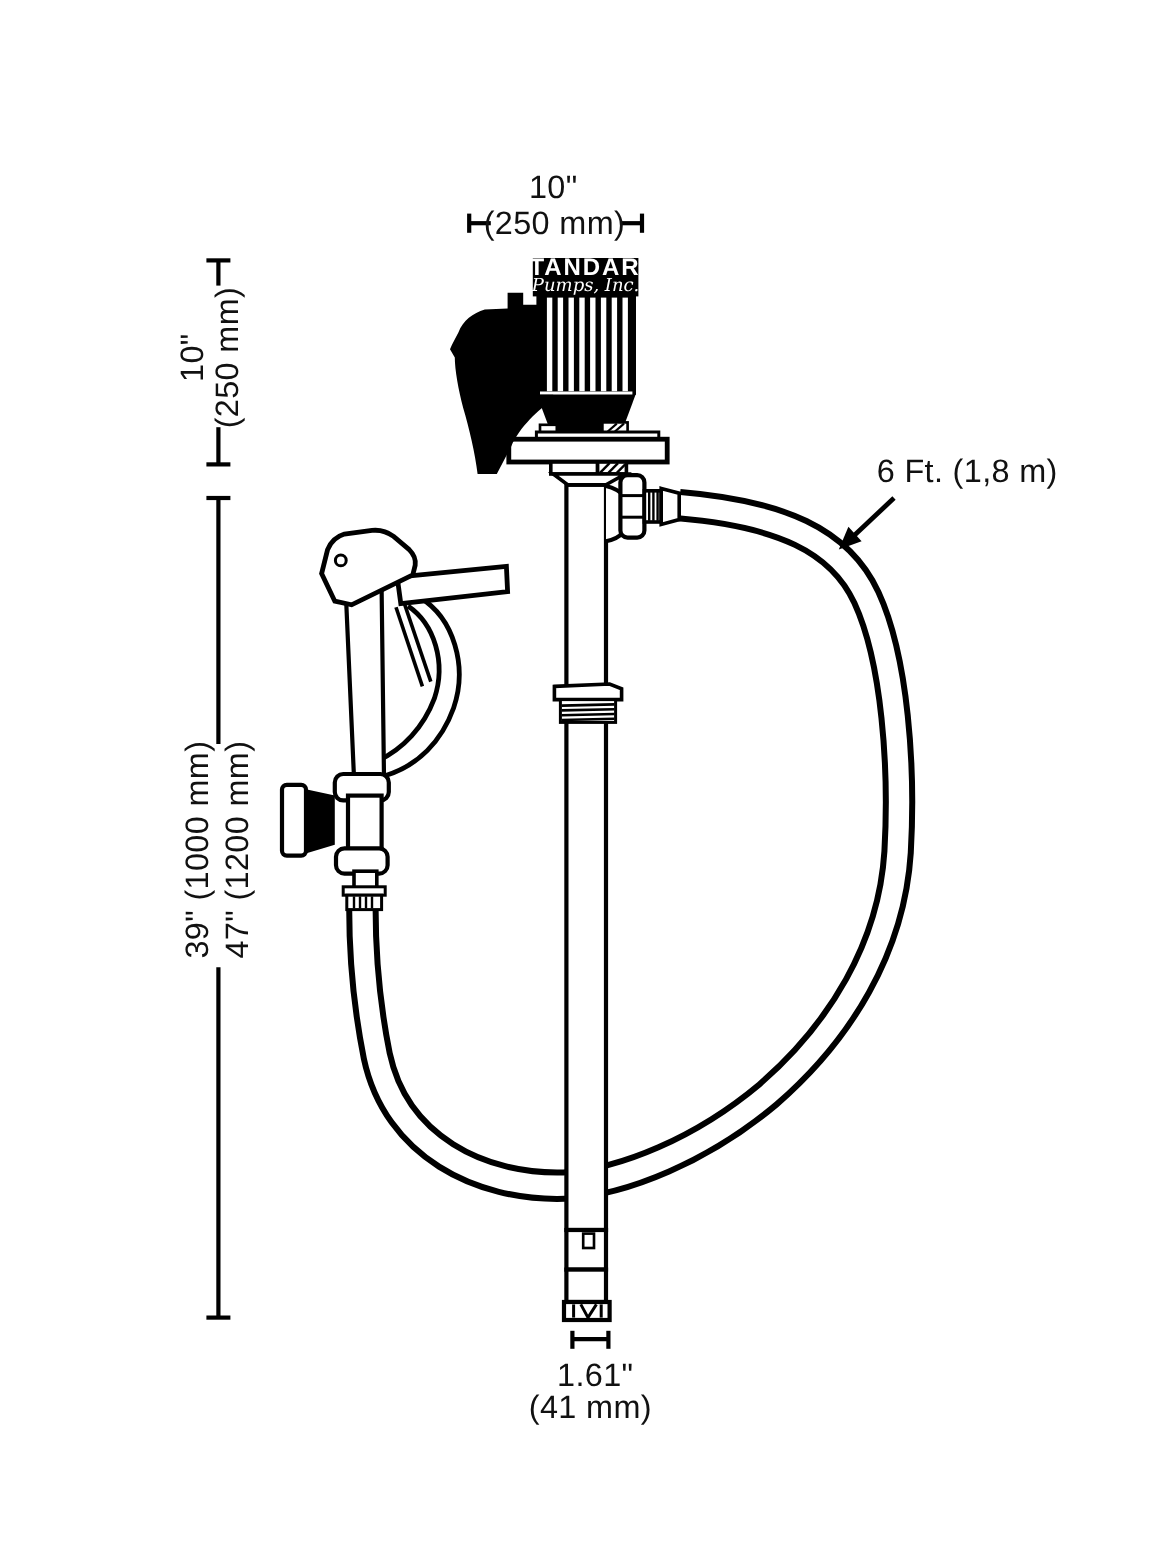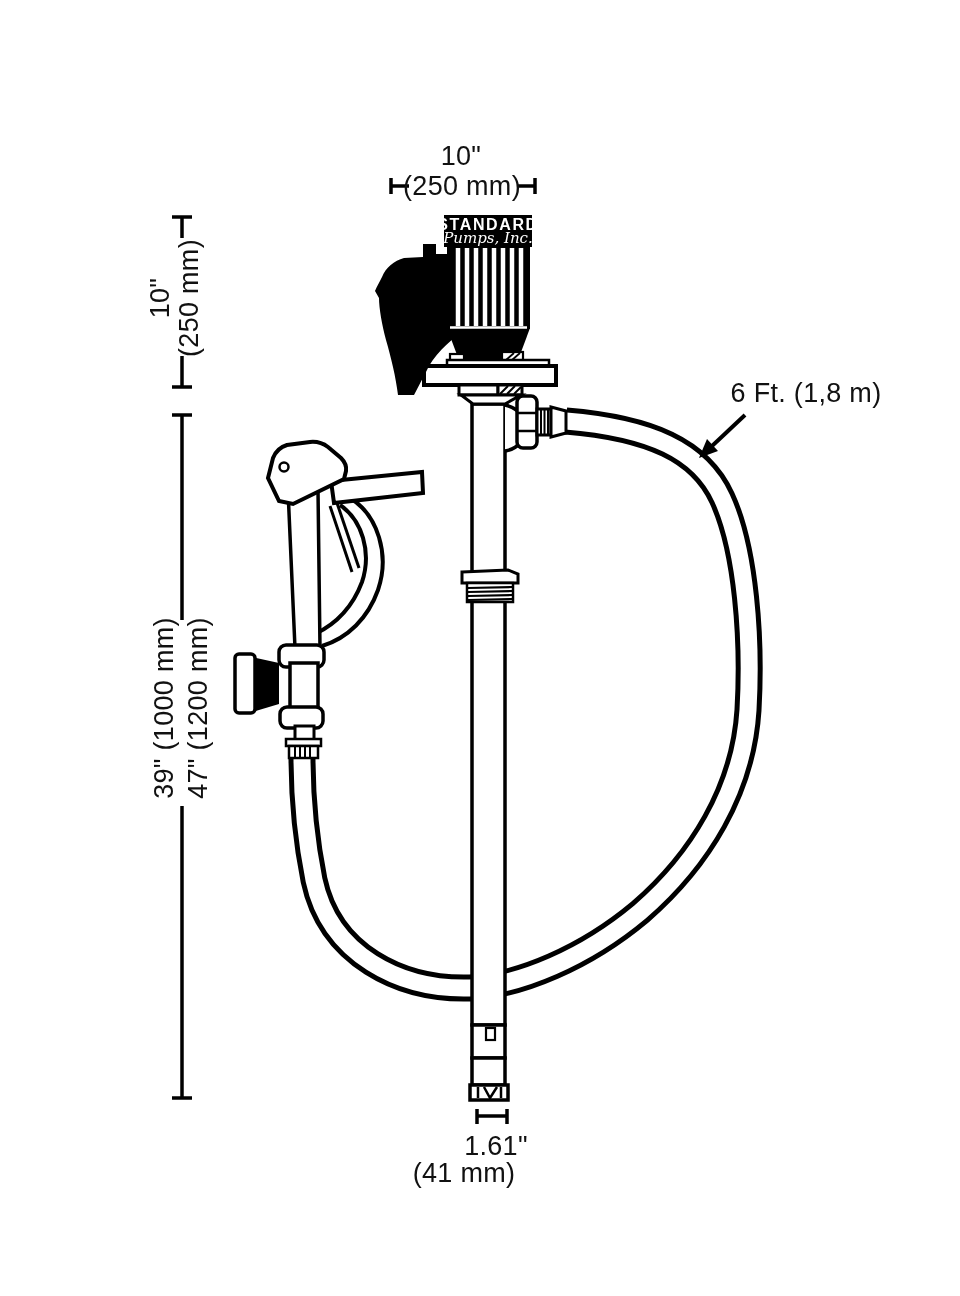--- a/index.html
+++ b/index.html
@@ -12,21 +12,21 @@
     position:absolute;transform:translate(-50%,-50%);
     font-size:27px;line-height:30px;white-space:nowrap;text-align:center;
     color:#111;letter-spacing:0.3px;
   }
   .lbl.rot{transform:translate(-50%,-50%) rotate(-90deg);}
   .lbl.rot .line{line-height:34px;}
   .lbl.small-rot .line{line-height:29px;}
   .brand{
     position:absolute;transform:translate(-50%,-50%);color:#fff;text-align:center;white-space:nowrap;
   }
-  .brand .b1{font-size:16px;font-weight:bold;letter-spacing:1.6px;line-height:15px;}
+  .brand .b1{font-size:20px;font-weight:bold;letter-spacing:1.6px;line-height:15px;}
   .brand .b2{font-size:15px;font-style:italic;font-family:"DejaVu Serif",serif;line-height:12px;}
 </style>
 </head>
 <body>
 
 <div id="canvas">
 
   <svg id="drawing" width="960" height="1296" viewBox="0 0 960 1296">
 
     <g>
@@ -190,20 +190,20 @@
   </div>
 
   <div class="lbl rot" style="left:181px;top:708px;">
     <div class="line">39" (1000 mm)</div>
     <div class="line">47" (1200 mm)</div>
   </div>
 
   <div class="lbl" style="left:806px;top:393px;text-align:center;">6 Ft. (1,8 m)</div>
 
   <div class="lbl" style="left:496px;top:1146px;">1.61"</div>
-  <div class="lbl" style="left:464px;top:1173px;">(41 mm)</div>
+  <div class="lbl" style="left:492px;top:1173px;">(41 mm)</div>
 
   <div class="brand" style="left:488px;top:230px;">
     <div class="b1">STANDARD</div>
     <div class="b2">Pumps, Inc.</div>
   </div>
 
 </div>
 
 </body></html>

